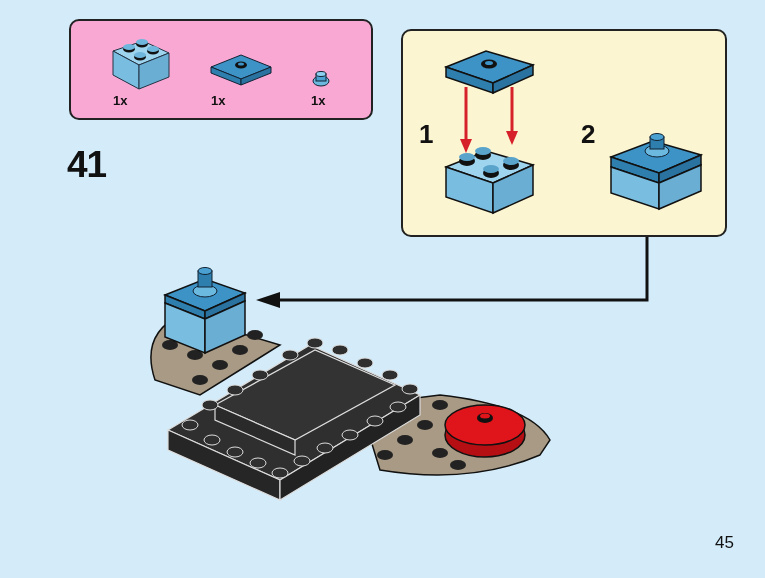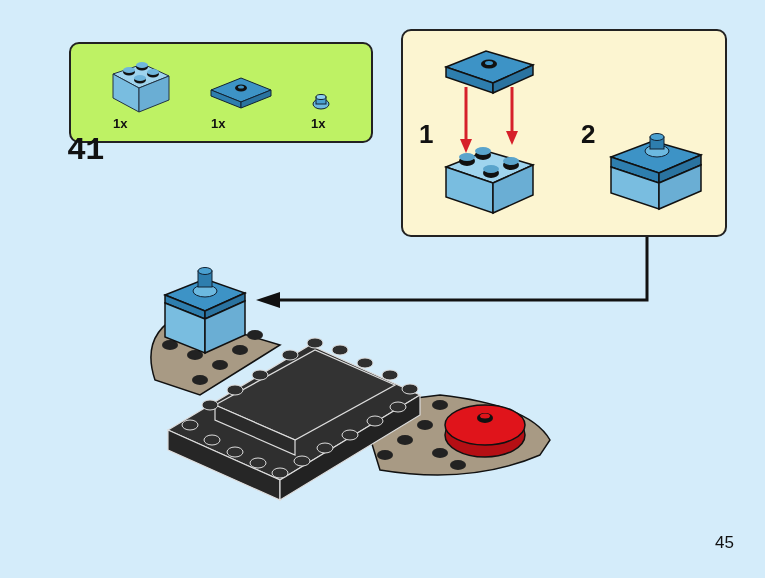--- a/index.html
+++ b/index.html
@@ -2,25 +2,25 @@
 <html><head>
 <meta charset="utf-8">
 <style>
   html, body { margin:0; padding:0; }
   body {
     width:765px; height:578px; overflow:hidden;
     background:#d4ecfa; position:relative;
     font-family:"Liberation Sans", sans-serif;
   }
   .parts-box {
-    position:absolute; left:69px; top:42px; width:304px; height:101px;
-    background:#bef264; border:2px solid #222; border-radius:10px; box-sizing:border-box;
+    position:absolute; left:69px; top:19px; width:304px; height:101px;
+    background:#f9a8d4; border:2px solid #222; border-radius:10px; box-sizing:border-box;
   }
   .qty { position:absolute; font-weight:bold; font-size:13px; color:#111; }
-  .step-no { position:absolute; left:67px; top:132px; font-weight:bold; font-size:32px; color:#111; letter-spacing:-1px;font-family:Liberation Mono, monospace; }
+  .step-no { position:absolute; left:67px; top:144px; font-weight:bold; font-size:37px; color:#111; letter-spacing:-1px; }
   .sub-box {
     position:absolute; left:401px; top:29px; width:326px; height:208px;
     background:#fcf5d1; border:2px solid #222; border-radius:10px; box-sizing:border-box;
   }
   .sub-no { position:absolute; font-weight:bold; font-size:26px; color:#111; }
   .page-no { position:absolute; left:715px; top:533px; font-weight:normal; font-size:17px; color:#111; }
   svg { position:absolute; overflow:visible; }
 </style>
 </head>
 <body>

